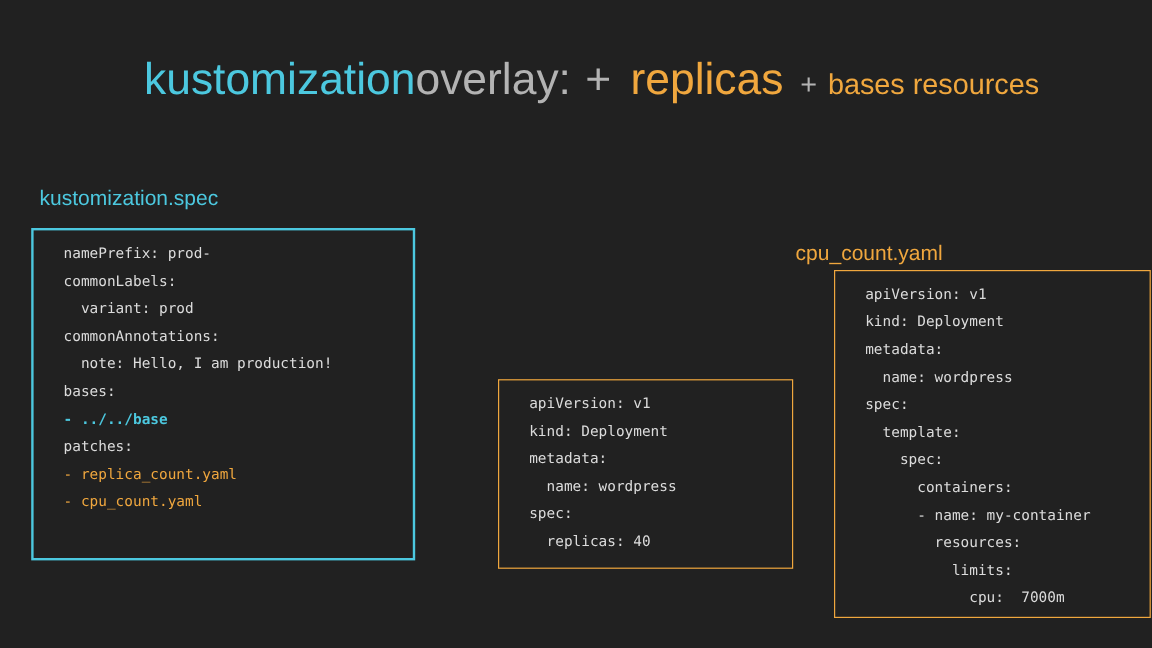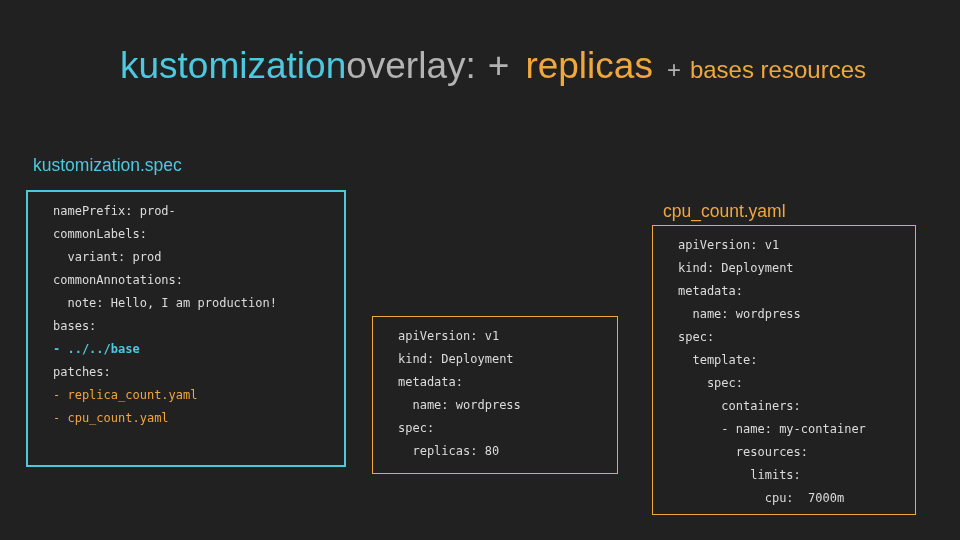--- a/index.html
+++ b/index.html
@@ -56,21 +56,21 @@
     position: absolute;
     font-size: 17.5px;
     line-height: 20px;
   }
   .codebox {
     position: absolute;
     box-sizing: border-box;
     background: var(--background, #212121);
   }
   .codebox.cyan-border   { border: 2px solid var(--cyan); }
-  .codebox.orange-border { border: 1.5px solid var(--orange); }
+  .codebox.orange-border { border: 1.5px solid var(--orange); margin-left: 43px; }
 
   .code {
     margin: 0;
     padding: 8px 0 0 25px;
     font-family: "DejaVu Sans Mono", "Liberation Mono", monospace;
     font-size: 12px;
   }
   .code-line {
     height: 23px;
     line-height: 23px;
@@ -102,21 +102,21 @@
     <span class="t-small t-orange m9">bases resources</span>
   </div>
 
 
   <div class="file-label t-cyan" id="label-kustomization">kustomization.spec</div>
   <div class="codebox cyan-border" id="box-kustomization">
     <pre class="code"><div class="code-line c-white">namePrefix: prod-</div><div class="code-line c-white">commonLabels:</div><div class="code-line c-white">  variant: prod</div><div class="code-line c-white">commonAnnotations:</div><div class="code-line c-white">  note: Hello, I am production!</div><div class="code-line c-white">bases:</div><div class="code-line c-cyan">- ../../base</div><div class="code-line c-white">patches:</div><div class="code-line c-orange">- replica_count.yaml</div><div class="code-line c-orange">- cpu_count.yaml</div></pre>
   </div>
 
   <div class="codebox orange-border" id="box-replica">
-    <pre class="code"><div class="code-line c-white">apiVersion: v1</div><div class="code-line c-white">kind: Deployment</div><div class="code-line c-white">metadata:</div><div class="code-line c-white">  name: wordpress</div><div class="code-line c-white">spec:</div><div class="code-line c-white">  replicas: 80</div></pre>
+    <pre class="code"><div class="code-line c-white">apiVersion: v1</div><div class="code-line c-white">kind: Deployment</div><div class="code-line c-white">metadata:</div><div class="code-line c-white">  name: wordpress</div><div class="code-line c-white">spec:</div><div class="code-line c-white">  replicas: 40</div></pre>
   </div>
 
   <div class="file-label t-orange" id="label-cpu">cpu_count.yaml</div>
   <div class="codebox orange-border" id="box-cpu">
     <pre class="code"><div class="code-line c-white">apiVersion: v1</div><div class="code-line c-white">kind: Deployment</div><div class="code-line c-white">metadata:</div><div class="code-line c-white">  name: wordpress</div><div class="code-line c-white">spec:</div><div class="code-line c-white">  template:</div><div class="code-line c-white">    spec:</div><div class="code-line c-white">      containers:</div><div class="code-line c-white">      - name: my-container</div><div class="code-line c-white">        resources:</div><div class="code-line c-white">          limits:</div><div class="code-line c-white">            cpu:  7000m</div></pre>
   </div>
 
 </div>
 
 </body></html>

